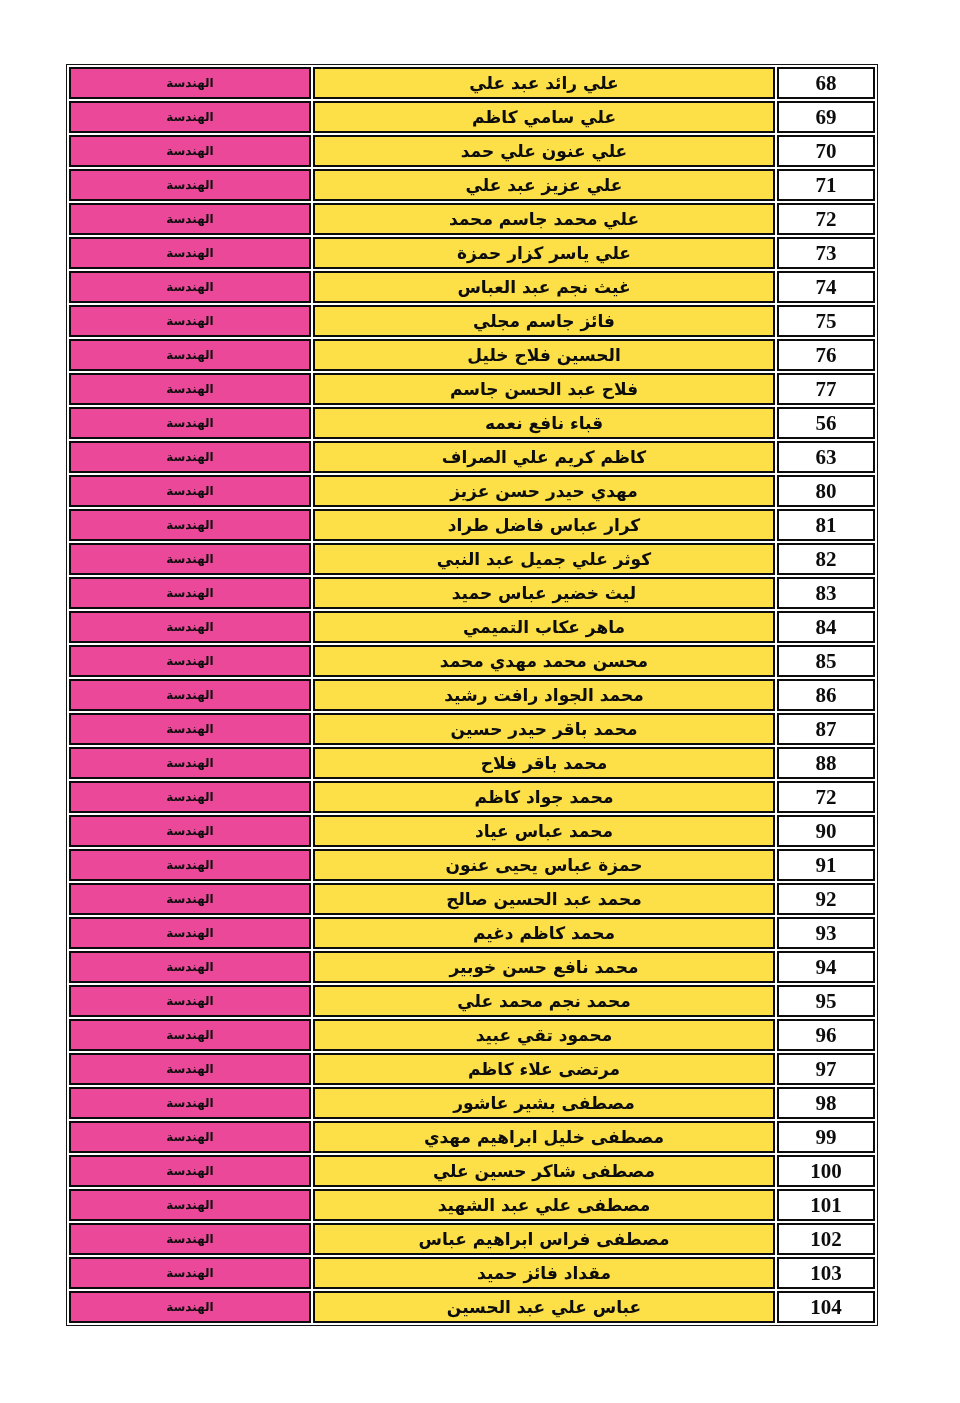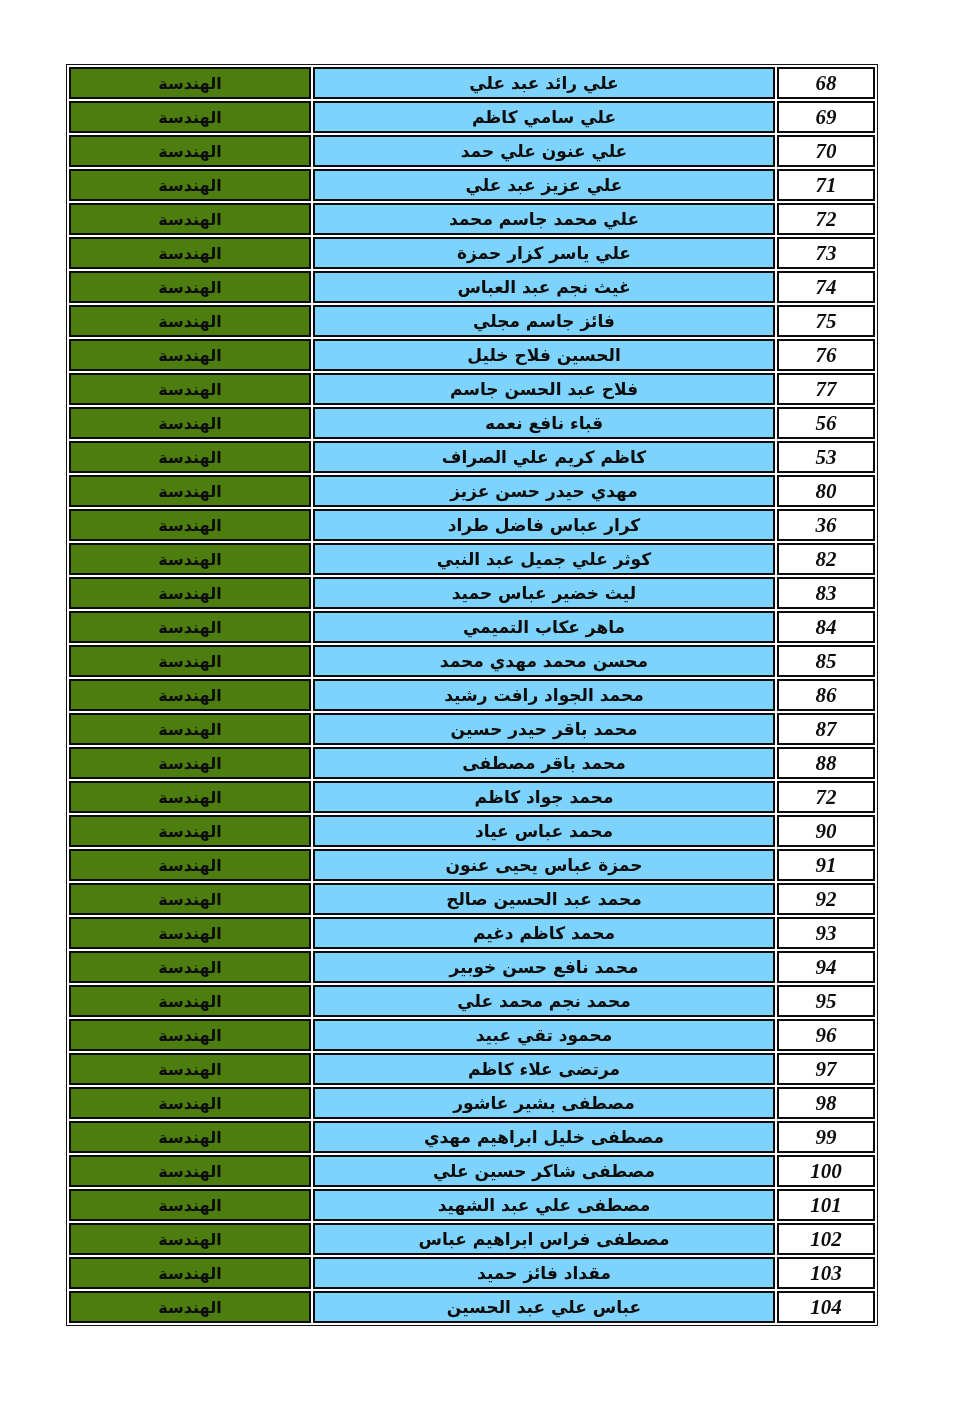--- a/index.html
+++ b/index.html
@@ -28,35 +28,34 @@
     height: 28px;
     padding: 0 4px;
     text-align: center;
     vertical-align: middle;
     font-weight: bold;
     color: #0d0d0d;
     overflow: hidden;
     white-space: nowrap;
   }
   td.dept-cell {
-    background: #4d7c0f;
-    font-size: 16px;
+    background: #ec4899;
+    font-size: 12px;
     direction: rtl;
   }
   td.name-cell {
-    background: #7dd3fc;
+    background: #fde047;
     font-size: 17px;
     direction: rtl;
   }
   td.num-cell {
     background: #ffffff;
     font-family: "Liberation Serif", "DejaVu Serif", serif;
     font-size: 21px;
     direction: ltr;
-    font-style: italic;
   }
 </style>
 </head>
 <body>
 
 <div class="page">
   <table class="roster">
     <colgroup>
       <col style="width:242px">
       <col style="width:462px">
@@ -125,33 +124,33 @@
 
   <tr>
     <td class="dept-cell">الهندسة</td>
     <td class="name-cell">قباء نافع نعمه</td>
     <td class="num-cell">56</td>
   </tr>
 
   <tr>
     <td class="dept-cell">الهندسة</td>
     <td class="name-cell">كاظم كريم علي الصراف</td>
-    <td class="num-cell">53</td>
+    <td class="num-cell">63</td>
   </tr>
 
   <tr>
     <td class="dept-cell">الهندسة</td>
     <td class="name-cell">مهدي حيدر حسن عزيز</td>
     <td class="num-cell">80</td>
   </tr>
 
   <tr>
     <td class="dept-cell">الهندسة</td>
     <td class="name-cell">كرار عباس فاضل طراد</td>
-    <td class="num-cell">36</td>
+    <td class="num-cell">81</td>
   </tr>
 
   <tr>
     <td class="dept-cell">الهندسة</td>
     <td class="name-cell">كوثر علي جميل عبد النبي</td>
     <td class="num-cell">82</td>
   </tr>
 
   <tr>
     <td class="dept-cell">الهندسة</td>
@@ -178,21 +177,21 @@
   </tr>
 
   <tr>
     <td class="dept-cell">الهندسة</td>
     <td class="name-cell">محمد باقر حيدر حسين</td>
     <td class="num-cell">87</td>
   </tr>
 
   <tr>
     <td class="dept-cell">الهندسة</td>
-    <td class="name-cell">محمد باقر مصطفى</td>
+    <td class="name-cell">محمد باقر فلاح</td>
     <td class="num-cell">88</td>
   </tr>
 
   <tr>
     <td class="dept-cell">الهندسة</td>
     <td class="name-cell">محمد جواد كاظم</td>
     <td class="num-cell">72</td>
   </tr>
 
   <tr>

